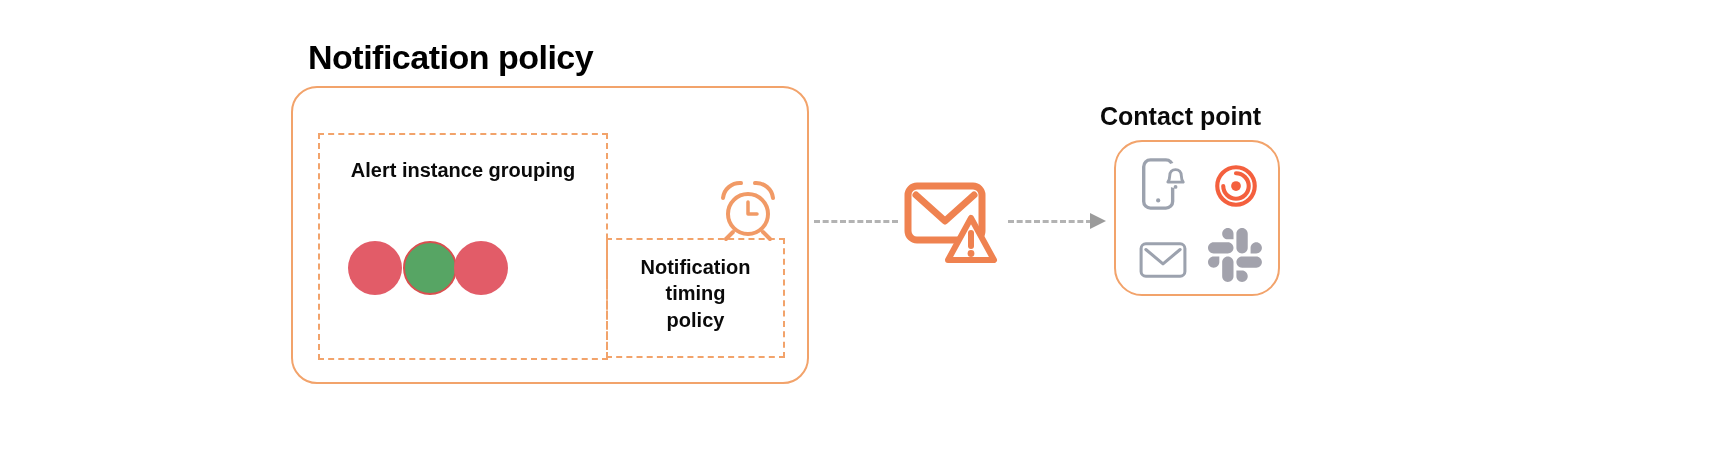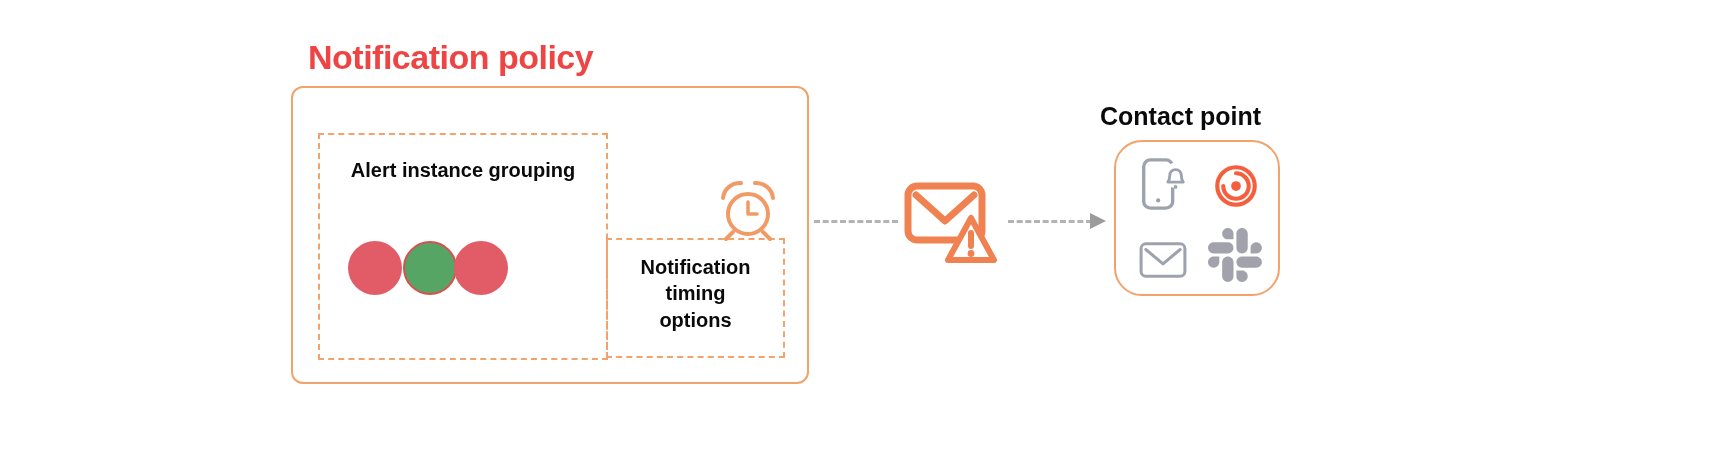--- a/index.html
+++ b/index.html
@@ -3,26 +3,26 @@
 <meta charset="utf-8">
 <style>
   * { margin:0; padding:0; box-sizing:border-box; }
   html,body { background:#ffffff; }
   body { font-family:"Liberation Sans", sans-serif; color:#0a0a0a; }
 
   .canvas { position:relative; width:1724px; height:464px; background:#ffffff; overflow:hidden; }
 
   .diagram-title {
     position:absolute; left:308px; top:38px;
-    font-size:34px; font-weight:800; letter-spacing:-0.5px; color:#ef4444;
+    font-size:34px; font-weight:800; letter-spacing:-0.5px; color:#000000;
   }
 
   .policy-box {
     position:absolute; left:291px; top:86px; width:518px; height:298px;
-    border:2.5px solid #F2A36B; border-radius:12px; background:#ffffff;
+    border:2.5px solid #F2A36B; border-radius:26px; background:#ffffff;
   }
 
   .group-box {
     position:absolute; left:25px; top:45px; width:290px; height:227px;
     border:2px dashed #F2A36B;
   }
   .group-label {
     margin-top:24px; text-align:center;
     font-size:20px; font-weight:800; color:#0a0a0a;
   }
@@ -83,21 +83,21 @@
       <div class="circles">
         <div class="circle red"></div>
         <div class="circle green"></div>
         <div class="circle red"></div>
       </div>
     </div>
 
     <div class="timing-box">
       <div class="timing-label">Notification
 timing
-options</div>
+policy</div>
     </div>
 
   </div>
 
   <svg class="clock-icon" viewBox="0 0 76 72" fill="none">
     <path d="M13 24 A17 17 0 0 1 31 9" stroke="#F19A66" stroke-width="4" stroke-linecap="round"></path>
     <path d="M63 24 A17 17 0 0 0 45 9" stroke="#F19A66" stroke-width="4" stroke-linecap="round"></path>
     <circle cx="38" cy="40" r="20" fill="#ffffff" stroke="#F19A66" stroke-width="4"></circle>
     <path d="M38 40 V28 M38 40 H47" stroke="#F19A66" stroke-width="3.5" stroke-linecap="round"></path>
     <path d="M23 58 L16 65" stroke="#F19A66" stroke-width="4" stroke-linecap="round"></path>

